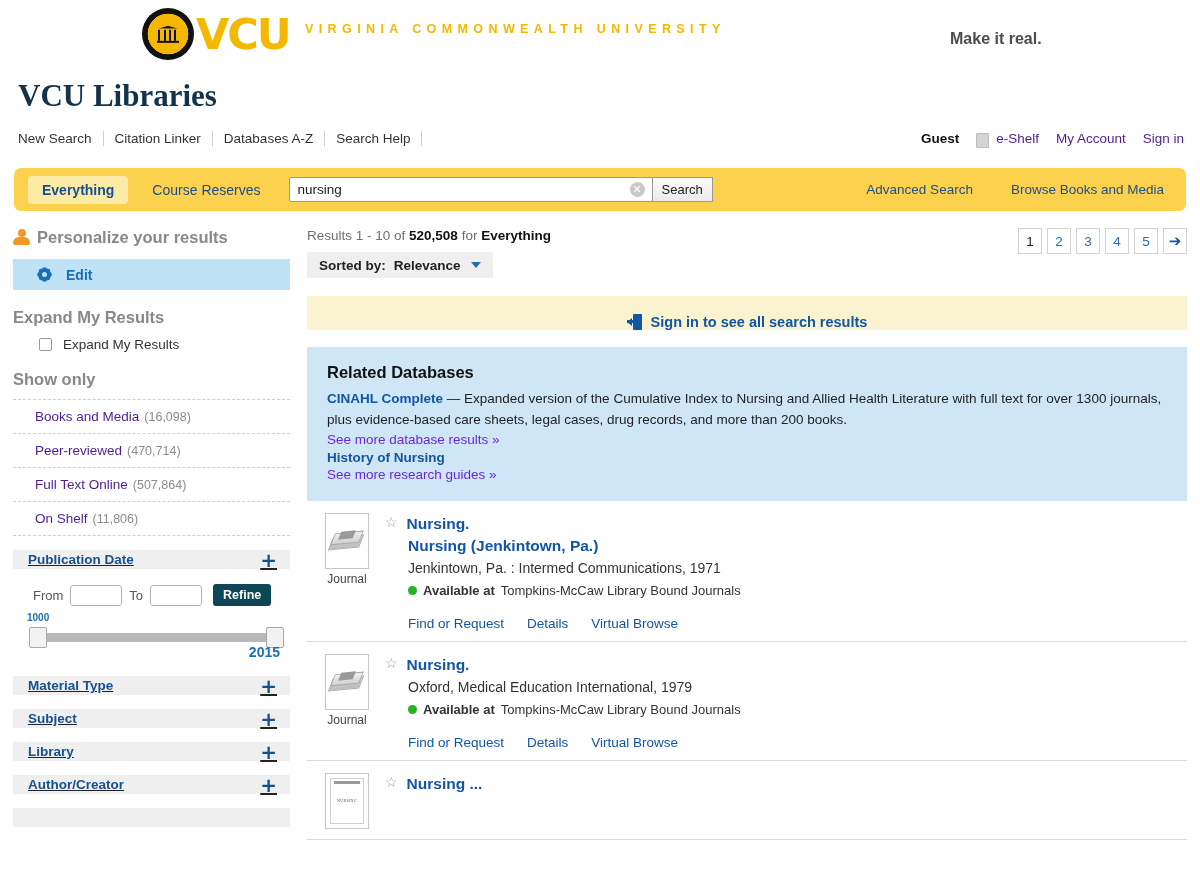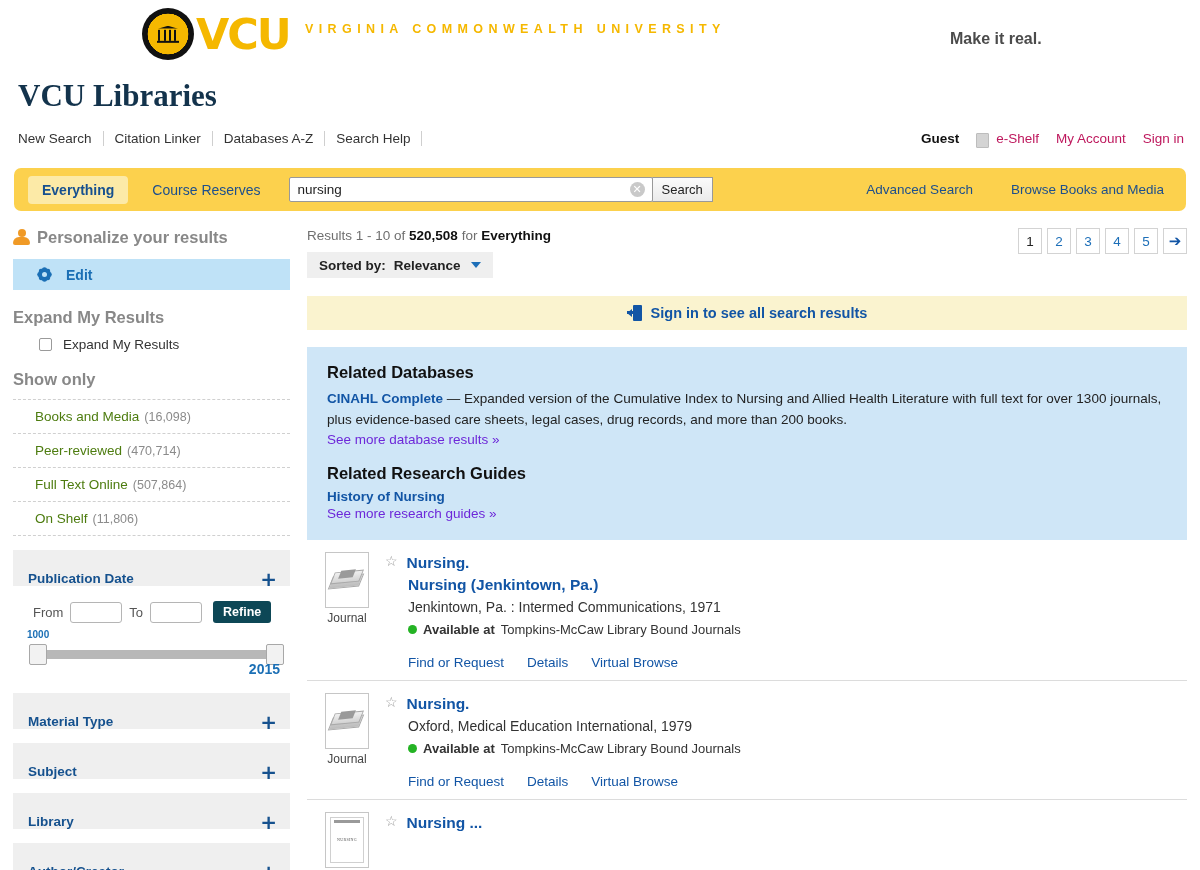--- a/index.html
+++ b/index.html
@@ -80,21 +80,21 @@
     position: absolute; right: 16px; top: 131px;
     display: flex; align-items: center; gap: 17px;
     font-size: 13.5px;
   }
   .guest-label { font-weight: 700; color: #111; }
   .eshelf-icon {
     width: 13px; height: 15px; background: #d4d4d4;
     border: 1px solid #bdbdbd; border-radius: 1px; display: inline-block;
     position: relative; top: 2px;
   }
-  .accountnav a { color: #be185d; text-decoration: none; }
+  .accountnav a { color: #4c1d95; text-decoration: none; }
   .eshelf-wrap { display: flex; align-items: center; gap: 7px; }
 
   
   .searchbar {
     position: absolute; left: 14px; top: 168px;
     width: 1172px; height: 43px;
     background: #fcd14d; border-radius: 7px;
     display: flex; align-items: center;
   }
   .scope-tab {
@@ -186,27 +186,27 @@
     background: #fff; border-radius: 2px; cursor: pointer;
   }
   .expand-label { font-size: 13.5px; color: #333; }
 
   .facet-list { margin-top: 8px; }
   .facet-item {
     padding: 9px 0 9px 22px; font-size: 13.5px;
     border-bottom: 1px dashed #d0d0d0; cursor: pointer;
   }
   .facet-item:first-child { border-top: 1px dashed #d0d0d0; }
-  .facet-name { color: #4d7c0f; }
+  .facet-name { color: #4c1d95; }
   .facet-count { color: #8b8b8b; font-size: 12.5px; margin-left: 5px; }
 
   .facet-panel {
-    margin-top: 14px; background: #efefef; height: 36px;
-    display: flex; align-items: flex-end; justify-content: space-between;
-    padding: 0 13px 0 15px; cursor: pointer;
+    margin-top: 14px; background: #efefef; height: 19px;
+    display: flex; align-items: center; justify-content: space-between;
+    padding: 0 13px 0 15px; cursor: pointer; text-decoration: underline;
   }
   .facet-panel-title { font-size: 13.5px; font-weight: 700; color: #15518e; }
   .plus-icon {
     color: #15518e; font-size: 20px; font-weight: 700; line-height: 14px;
     font-family: "DejaVu Sans", sans-serif;
   }
 
   .daterange {
     display: flex; align-items: center; gap: 7px; margin-top: 15px; padding-left: 20px;
   }
@@ -263,21 +263,21 @@
   .pg {
     width: 24px; height: 26px; border: 1px solid #d3d3d3; background: #fff;
     display: flex; align-items: center; justify-content: center;
     font-size: 13.5px; color: #1d6fb8; cursor: pointer;
   }
   .pg.current { color: #222; font-weight: 400; }
   .pg.next { color: #1255a5; font-size: 15px; }
 
   .signin-banner {
     margin-top: 18px; background: #faf3cf; height: 34px;
-    display: flex; align-items: center; justify-content: center; gap: 9px;
+    display: flex; align-items: flex-end; justify-content: center; gap: 9px;
     cursor: pointer;
   }
   .signin-icon { width: 15px; height: 16px; position: relative; }
   .signin-icon b {
     position: absolute; right: 0; top: 0; width: 9px; height: 16px;
     background: #1255a5; border-radius: 1px;
   }
   .signin-icon i {
     position: absolute; left: 0; top: 6px; width: 8px; height: 3px; background: #1255a5;
   }
@@ -536,21 +536,20 @@
     </div>
 
     <div class="related-box">
       <div class="related-head">Related Databases</div>
       <div class="db-line">
         <a href="#" class="db-link">CINAHL Complete</a>
         <span>— Expanded version of the Cumulative Index to Nursing and Allied Health Literature with full text for over 1300 journals, plus evidence-based care sheets, legal cases, drug records, and more than 200 books.</span>
       </div>
       <a href="#" class="see-more">See more database results »</a>
 
-      <div class="related-head second">Related Research Guides</div>
       <a href="#" class="guide-link">History of Nursing</a>
       <a href="#" class="see-more">See more research guides »</a>
     </div>
 
     
     <div class="result">
       <div class="thumb-col">
         <div class="thumb">
           <div class="journal-art">
               <div class="p1"></div>

